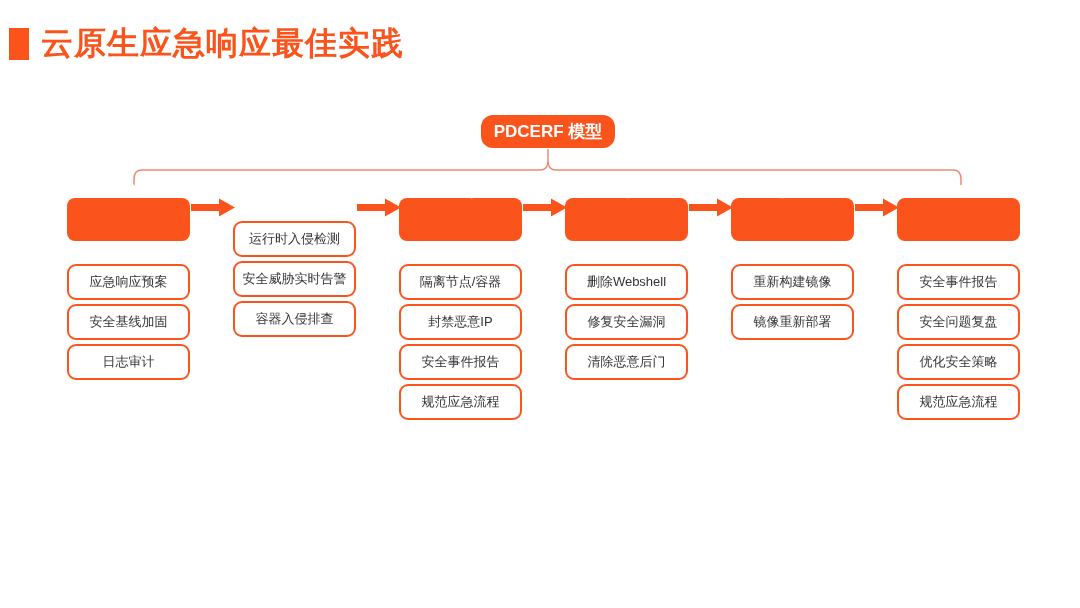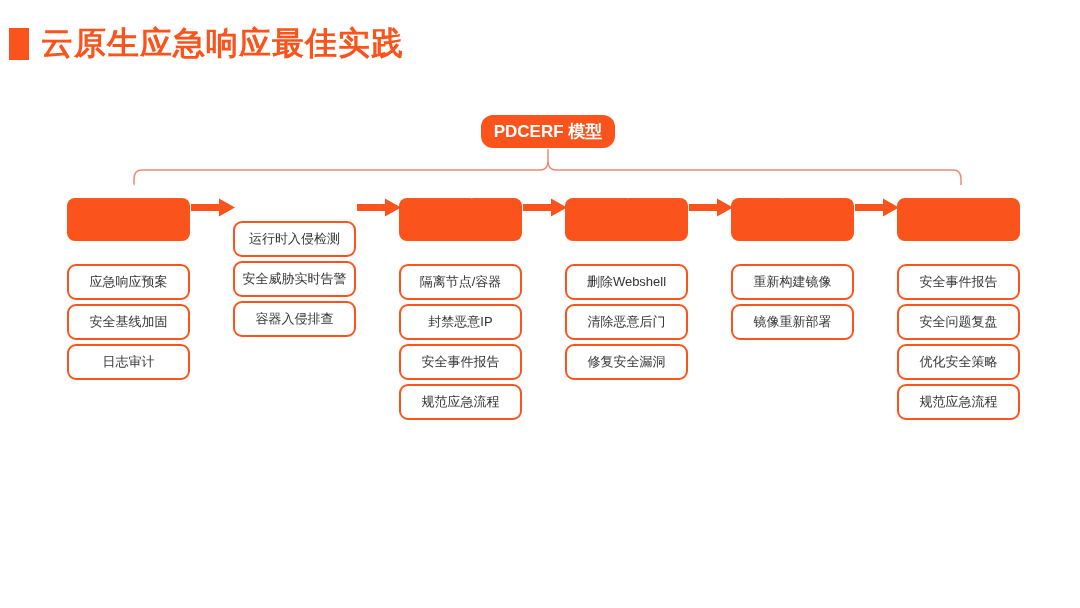--- a/index.html
+++ b/index.html
@@ -79,22 +79,22 @@
     </div>
   </div>
 
   <div class="stage-col" style="left:565px">
     <div class="stage-box">
       <span class="stage-cn">消除</span>
       <span class="stage-en">(Eradication)</span>
     </div>
     <div class="stage-items">
       <div class="item-box">删除Webshell</div>
+      <div class="item-box">修复安全漏洞</div>
       <div class="item-box">清除恶意后门</div>
-      <div class="item-box">修复安全漏洞</div>
     </div>
   </div>
 
   <div class="stage-col" style="left:731px">
     <div class="stage-box">
       <span class="stage-cn">恢复</span>
       <span class="stage-en">(Recovery)</span>
     </div>
     <div class="stage-items">
       <div class="item-box">重新构建镜像</div>

